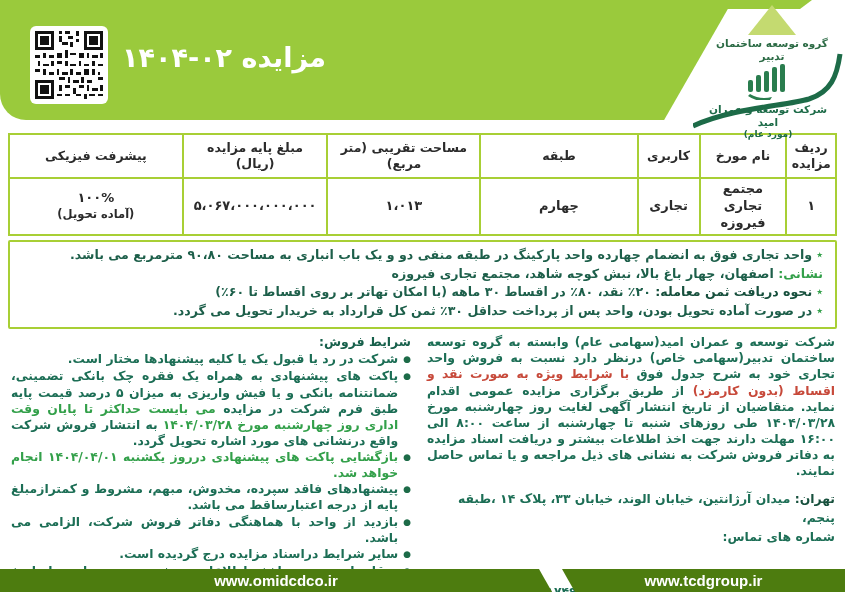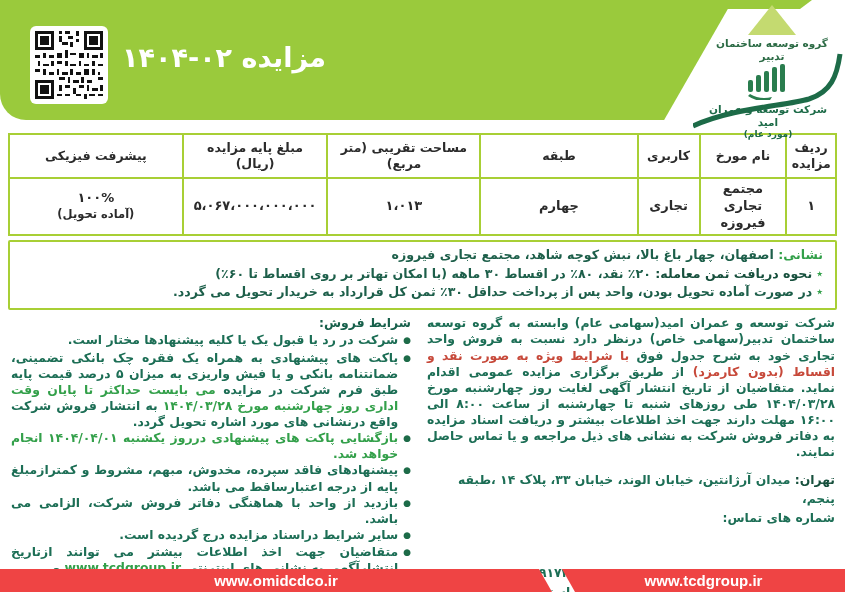--- a/index.html
+++ b/index.html
@@ -54,21 +54,21 @@
   .contact-line{text-align:right;}
   .phones-line{text-align:center;margin-top:37px;}
   .lnk{color:#33a04a;}
   .terms-heading{text-align:right;margin-bottom:1px;color:#17604b;}
   .term{display:flex;gap:5px;}
   .term .dot{color:#1d6b48;font-size:9px;line-height:1.9;flex:0 0 auto;}
   .term .t{flex:1;}
 
   
   .footer{position:absolute;bottom:0;left:0;width:845px;height:23px;direction:ltr;}
-  .bar{position:absolute;top:0;height:23px;background:#ef4444;color:#ffffff;
+  .bar{position:absolute;top:0;height:23px;background:#4d7c0f;color:#ffffff;
         display:flex;align-items:center;justify-content:center;
         font-family:"Liberation Sans","DejaVu Sans",sans-serif;font-size:15px;font-weight:bold;}
   .bar-left{left:0;width:552px;clip-path:polygon(0 0,calc(100% - 13px) 0,100% 100%,0 100%);}
   .bar-right{left:562px;width:283px;clip-path:polygon(0 0,100% 0,100% 100%,13px 100%);}
 </style>
 </head>
 <body>
 
 <div class="page">
 
@@ -145,20 +145,23 @@
       <td>
         <span dir="ltr">۱۰۰%</span>
         <span class="cell-sub">(آماده تحویل)</span>
       </td>
     </tr>
   </tbody>
     </table>
 
   <div class="notes">
     <div class="note-line">
+      <span class="star">٭</span><span>واحد تجاری فوق به انضمام چهارده واحد پارکینگ در طبقه منفی دو و یک باب انباری به مساحت ۹۰،۸۰ مترمربع می باشد.</span>
+    </div>
+    <div class="note-line">
       <span class="lbl-green">نشانی:</span><span> اصفهان، چهار باغ بالا، نبش کوچه شاهد، مجتمع تجاری فیروزه</span>
     </div>
     <div class="note-line">
       <span class="star">٭</span><span class="lbl-dark">نحوه دریافت ثمن معامله:</span><span>  ۲۰٪ نقد، ۸۰٪ در اقساط ۳۰ ماهه (با امکان تهاتر بر روی اقساط تا ۶۰٪)</span>
     </div>
     <div class="note-line">
       <span class="star">٭</span><span>در صورت آماده تحویل بودن، واحد پس از پرداخت حداقل ۳۰٪ ثمن کل قرارداد به خریدار تحویل می گردد.</span>
     </div>
   </div>
 

